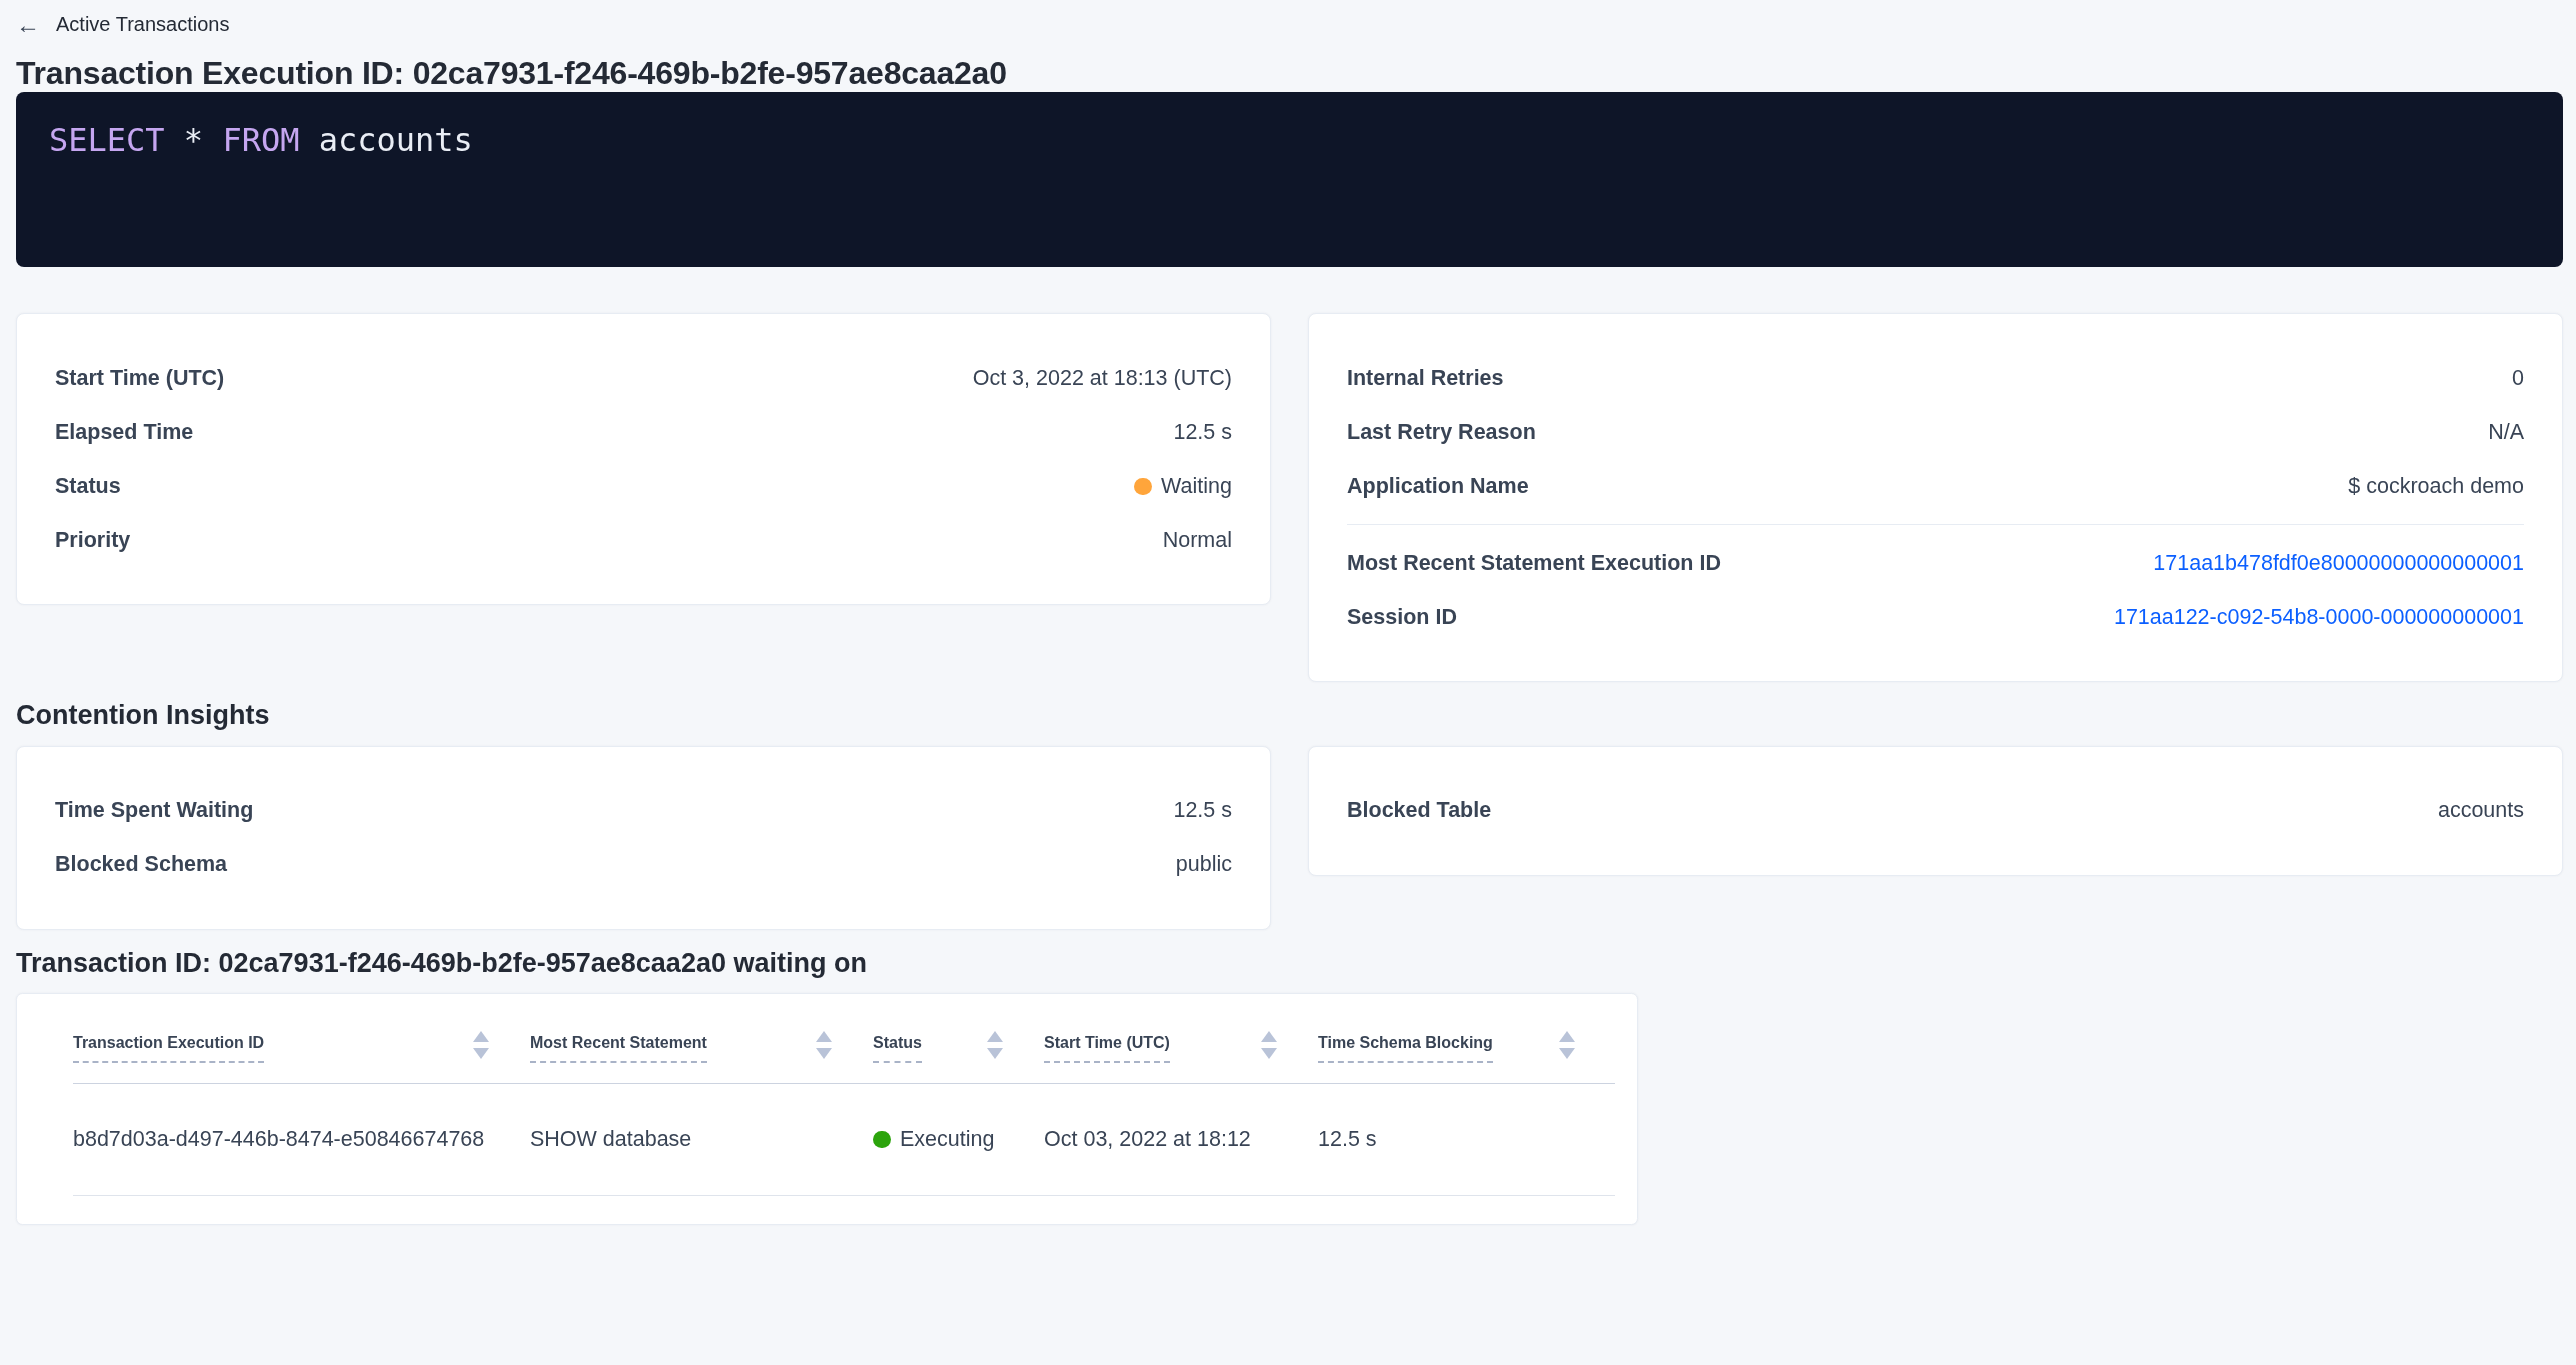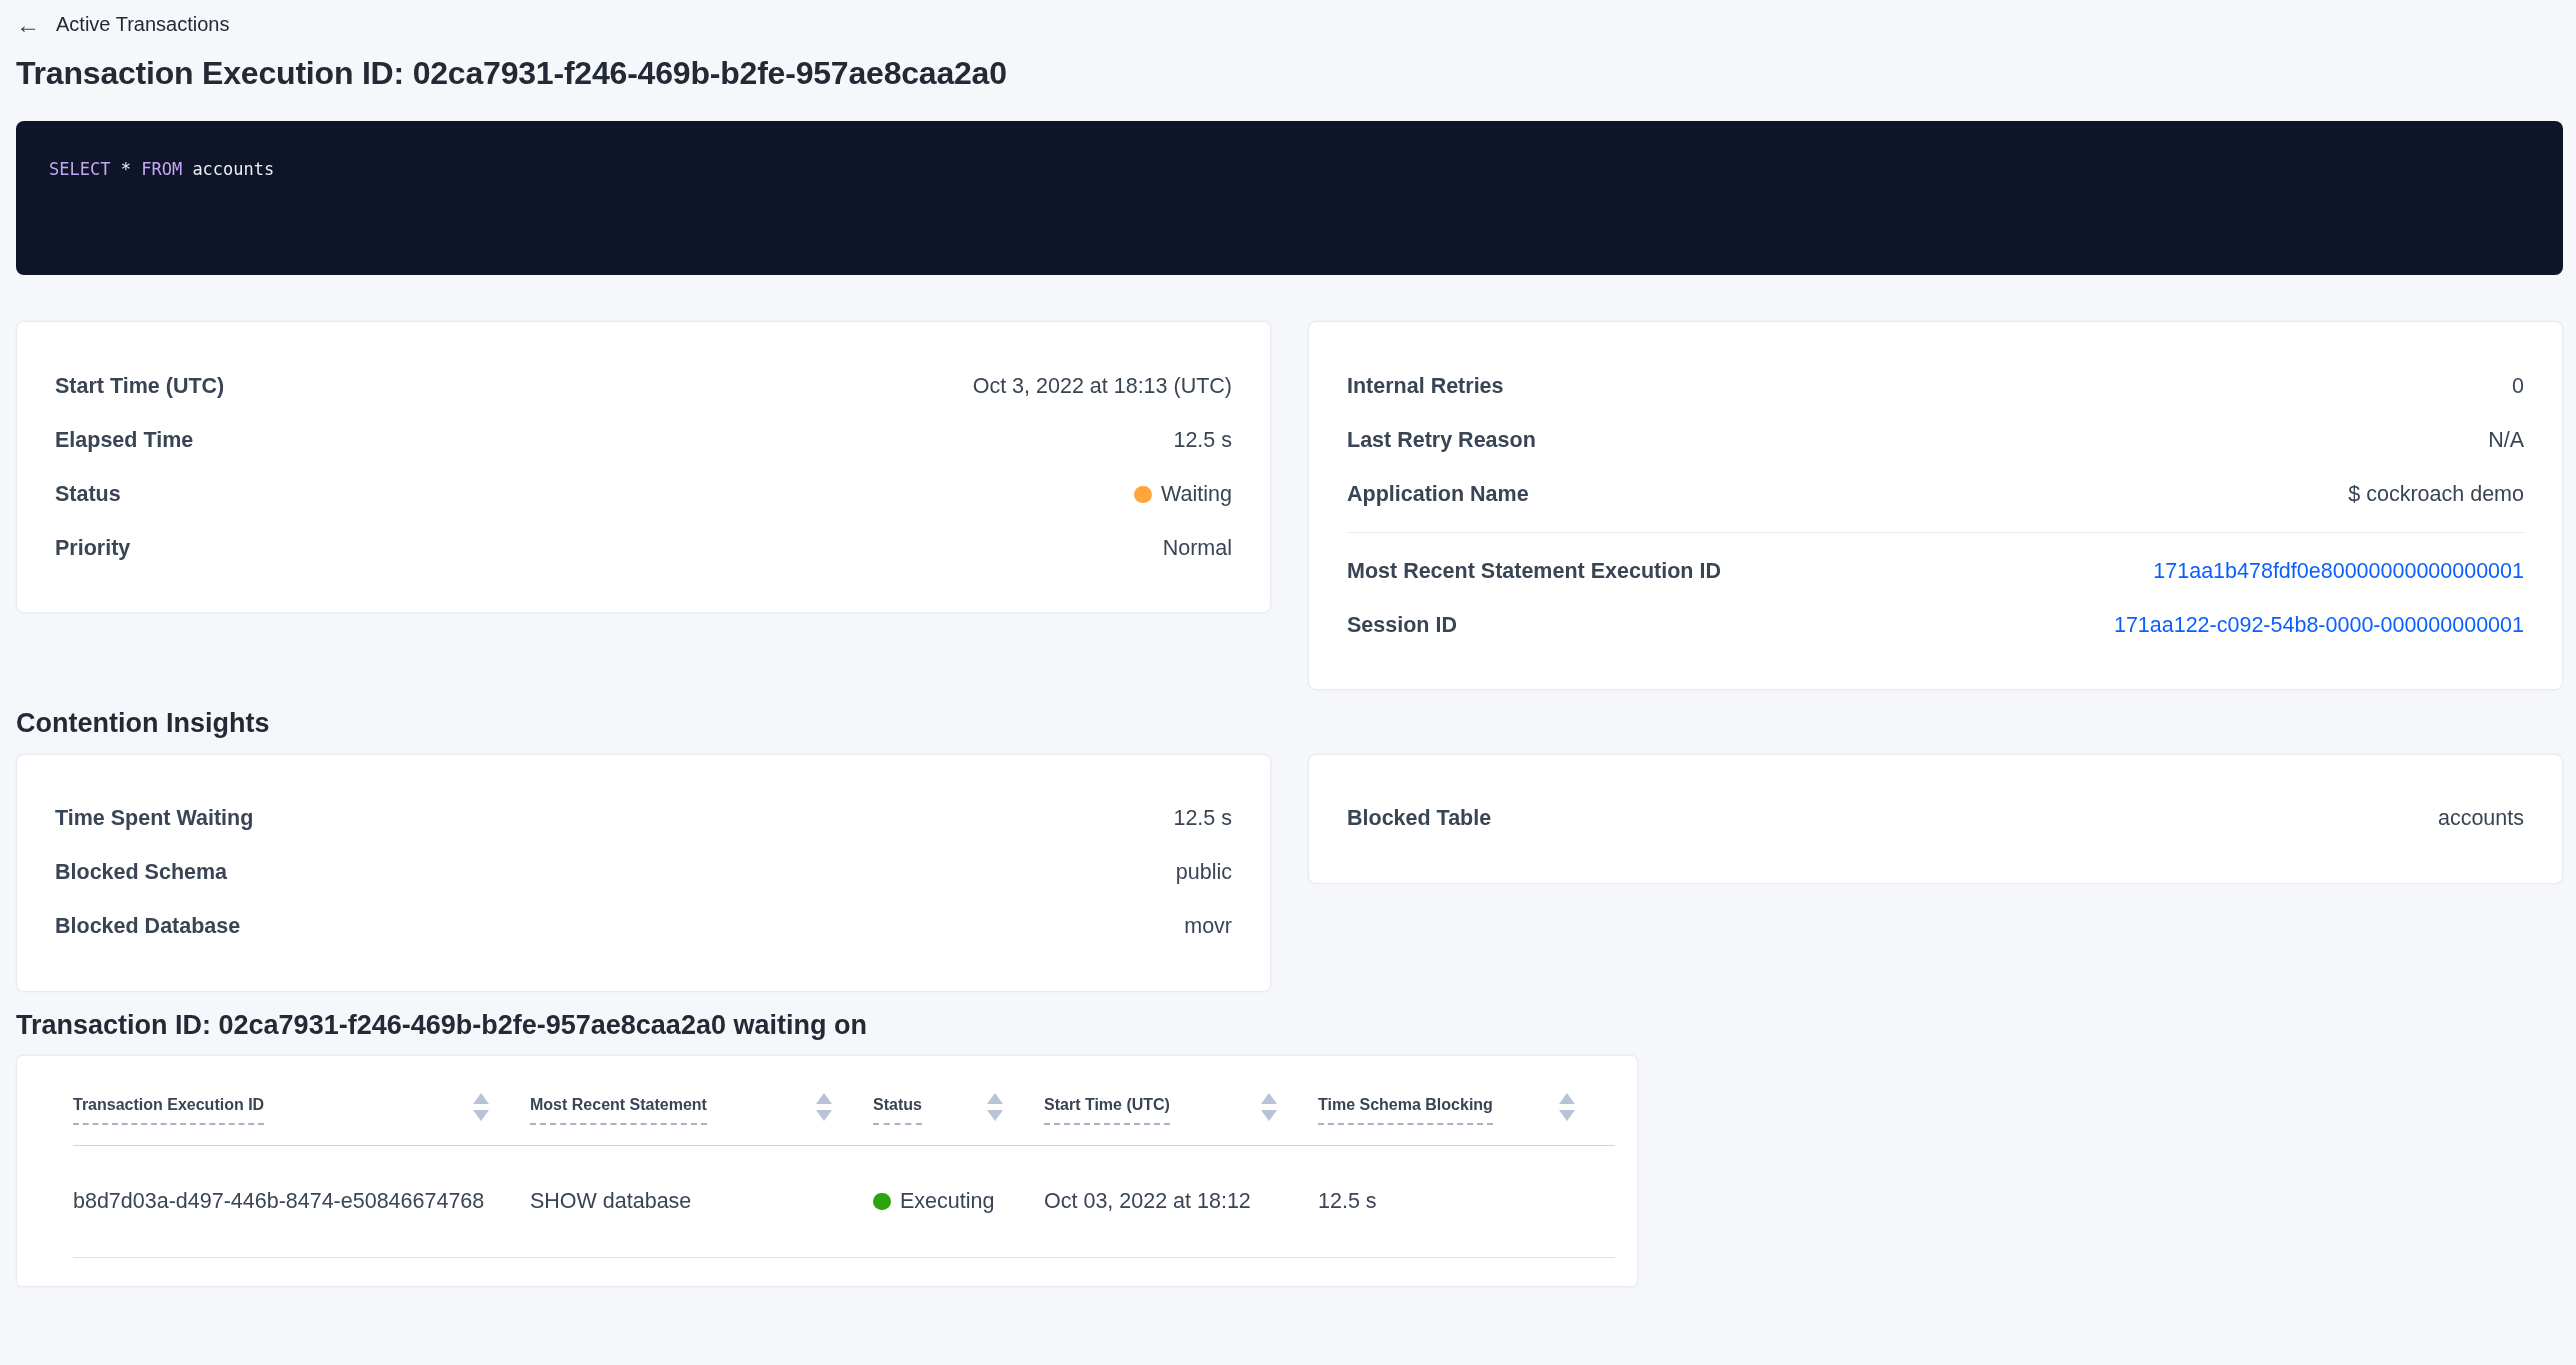--- a/index.html
+++ b/index.html
@@ -20,24 +20,24 @@
   .back-arrow { font-size:24px; line-height:24px; color:#394455; }
 
   
   h1.page-title {
     margin-top:14.3px; font-size:32px; line-height:37px; font-weight:700; color:#242a35;
     letter-spacing:-0.2px;
   }
 
   
   .sql-box {
-    margin-top:29px; height:154px; background:#0e1528; border-radius:8px;
+    height:175px; background:#0e1528; border-radius:8px;
     padding:35px 33px;
     font-family:"DejaVu Sans Mono","Liberation Mono",monospace;
-    font-size:17px; line-height:27px;
+    font-size:32px; line-height:27px;
   }
   .tok-kw { color:#c5a6f0; }
   .tok-plain { color:#e9edf5; }
 
   
   .cards-grid { display:grid; grid-template-columns:1255px 1255px; gap:37px; align-items:start; }
   .grid-overview { margin-top:46px; }
   .grid-contention { margin-top:14.3px; }
   .card {
     background:#ffffff; border:1.6px solid #e7ecf3; border-radius:8px;
@@ -157,24 +157,20 @@
   <div class="cards-grid grid-contention">
     <div class="card">
       <div class="kv-row">
         <span class="kv-label">Time Spent Waiting</span>
         <span class="kv-value">12.5 s</span>
       </div>
       <div class="kv-row">
         <span class="kv-label">Blocked Schema</span>
         <span class="kv-value">public</span>
       </div>
-      <div class="kv-row">
-        <span class="kv-label">Blocked Database</span>
-        <span class="kv-value">movr</span>
-      </div>
     </div>
     <div class="card">
       <div class="kv-row">
         <span class="kv-label">Blocked Table</span>
         <span class="kv-value">accounts</span>
       </div>
     </div>
   </div>
 
   <h2 class="section-heading waiting-heading">Transaction ID: 02ca7931-f246-469b-b2fe-957ae8caa2a0 waiting on</h2>

